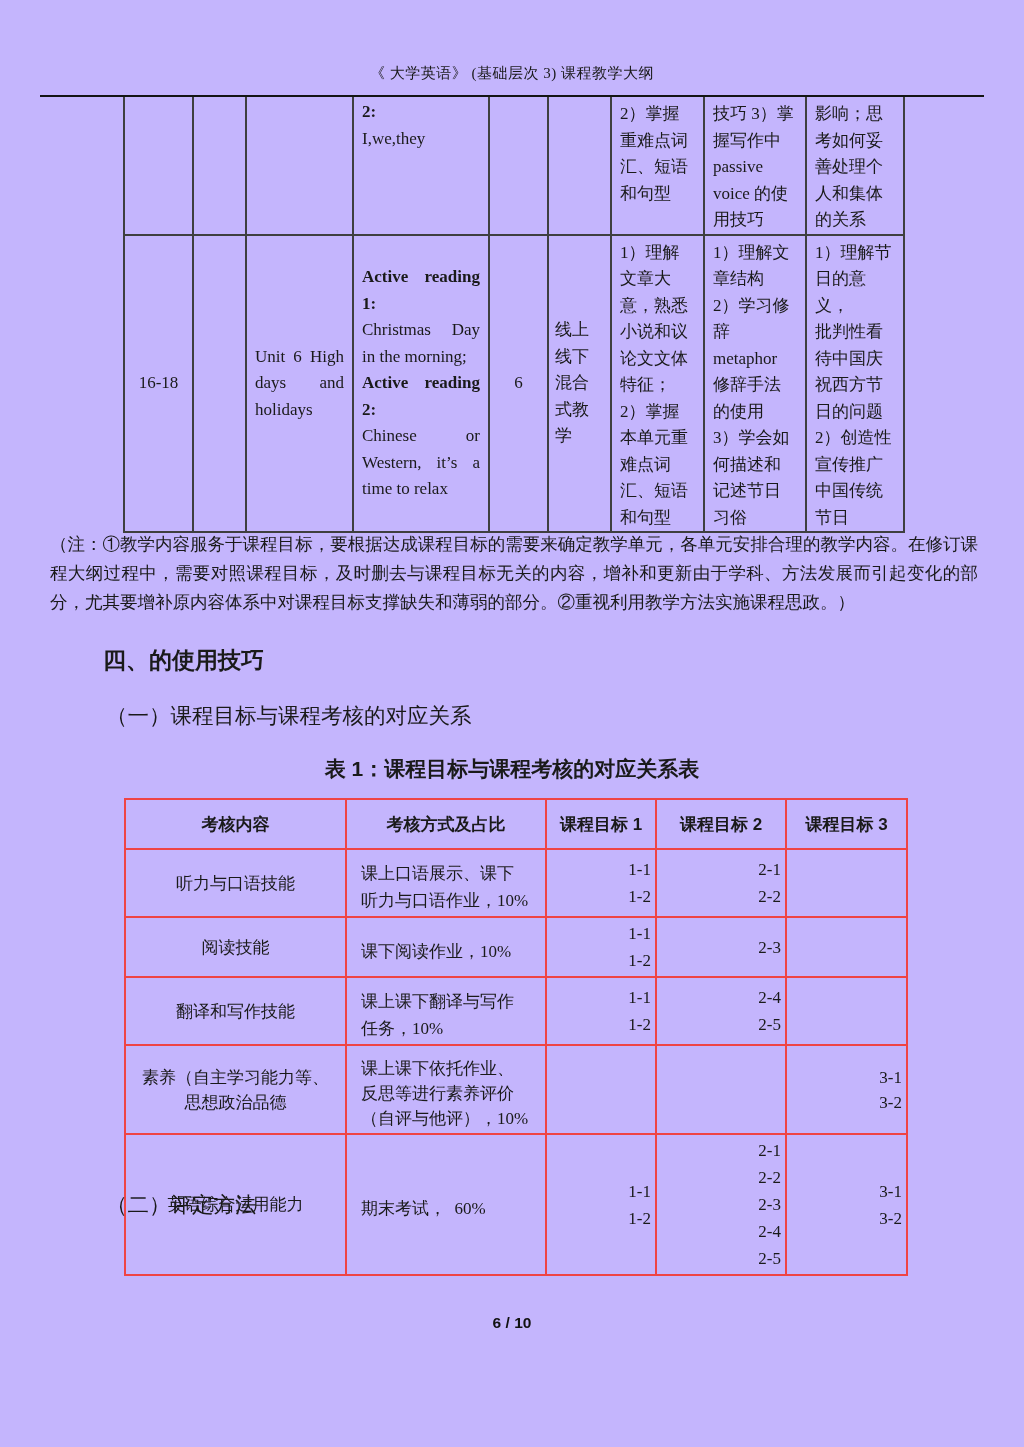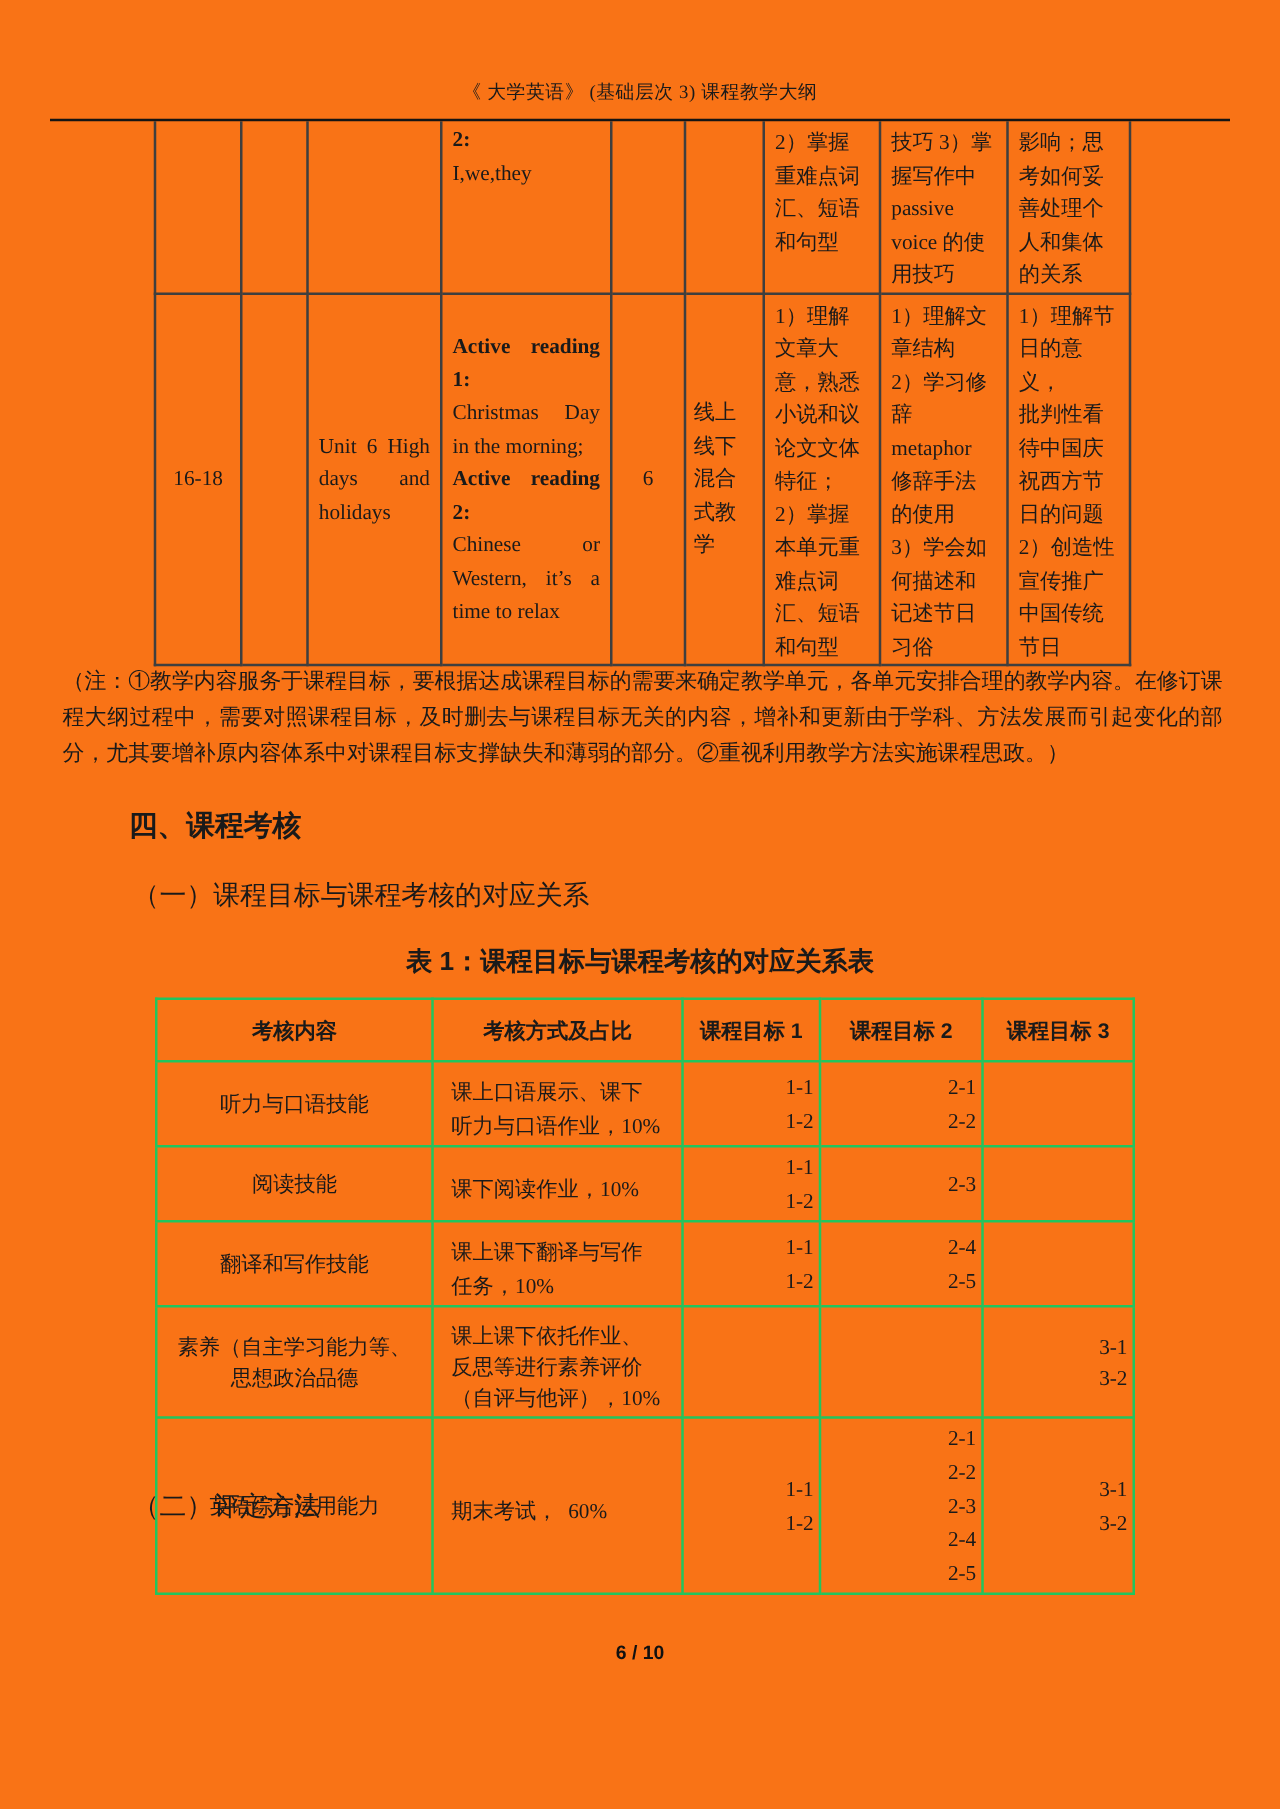--- a/index.html
+++ b/index.html
@@ -1,17 +1,17 @@
 <!DOCTYPE html>
 <html><head>
 <meta charset="utf-8">
 <style>
   html,body { margin:0; padding:0; background:#e9e9e9; }
   .page {
-    position:relative; width:1024px; height:1447px; background:#f97316;
+    position:relative; width:1024px; height:1447px; background:#c4b5fd;
     margin:0 auto; overflow:hidden;
     font-family:"Liberation Serif","DejaVu Serif",serif; color:#1a1a1a;
   }
   .hdr {
     position:absolute; top:64px; left:0; width:100%;
     text-align:center; font-size:15px; letter-spacing:0.5px;
   }
   .hdr-rule { position:absolute; top:95px; left:40px; width:944px; height:2px; background:#141414; }
 
   table { border-collapse:collapse; table-layout:fixed; }
@@ -51,21 +51,21 @@
     font-family:"Liberation Sans","DejaVu Sans",sans-serif;
     font-weight:bold; font-size:21px;
   }
   .h2b { position:absolute; left:106px; top:1190px; font-size:21.5px; }
 
   
   .assessment {
     position:absolute; left:124px; top:798px; width:782px;
     font-size:17px; line-height:27px;
   }
-  .assessment th, .assessment td { border:2px solid #22c55e; overflow:hidden; }
+  .assessment th, .assessment td { border:2px solid #ef4444; overflow:hidden; }
   .assessment th {
     font-family:"Liberation Sans","DejaVu Sans",sans-serif;
     font-weight:bold; font-size:17px; text-align:center; vertical-align:middle;
   }
   .assessment tr.hrow { height:50px; }
   .assessment tr.r1, .assessment tr.r2, .assessment tr.r3 { height:57px; }
   .assessment tr.r4 { height:76px; }
   .assessment tr.r4 td { line-height:25px; }
   .assessment tr.r5 { height:138px; }
   .a-content { text-align:center; white-space:pre-line; vertical-align:middle; padding:2px 6px; }
@@ -133,21 +133,21 @@
       <td class="c-goal">1）理解节日的意
 义，
 批判性看待中国庆祝西方节日的问题
 2）创造性宣传推广中国传统节日</td>
     </tr>
   </tbody>
     </table>
 
   <div class="note">（注：①教学内容服务于课程目标，要根据达成课程目标的需要来确定教学单元，各单元安排合理的教学内容。在修订课程大纲过程中，需要对照课程目标，及时删去与课程目标无关的内容，增补和更新由于学科、方法发展而引起变化的部分，尤其要增补原内容体系中对课程目标支撑缺失和薄弱的部分。②重视利用教学方法实施课程思政。）</div>
 
-  <div class="h1">四、课程考核</div>
+  <div class="h1">四、的使用技巧</div>
   <div class="h2a">（一）课程目标与课程考核的对应关系</div>
   <div class="t3title">表 1：课程目标与课程考核的对应关系表</div>
 
   <table class="assessment">
     <colgroup>
       <col style="width:221px">
         <col style="width:200px">
         <col style="width:110px">
       <col style="width:130px">
         <col style="width:121px">

